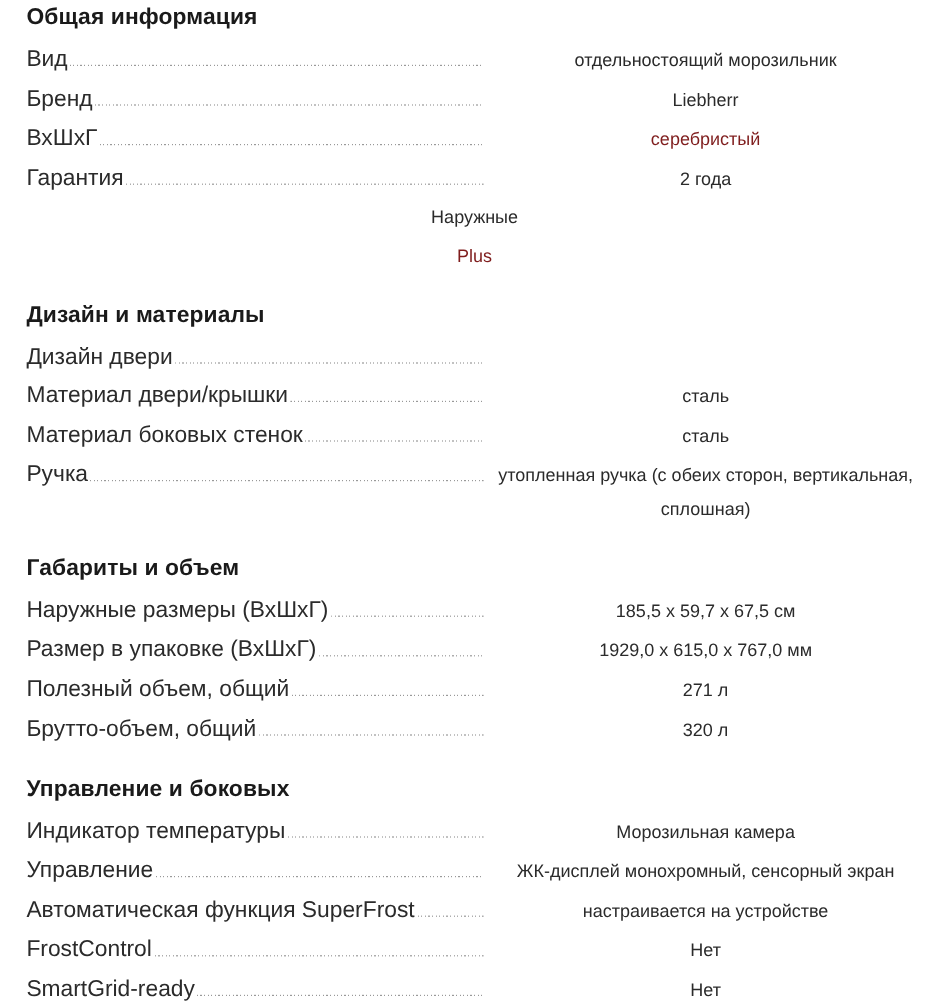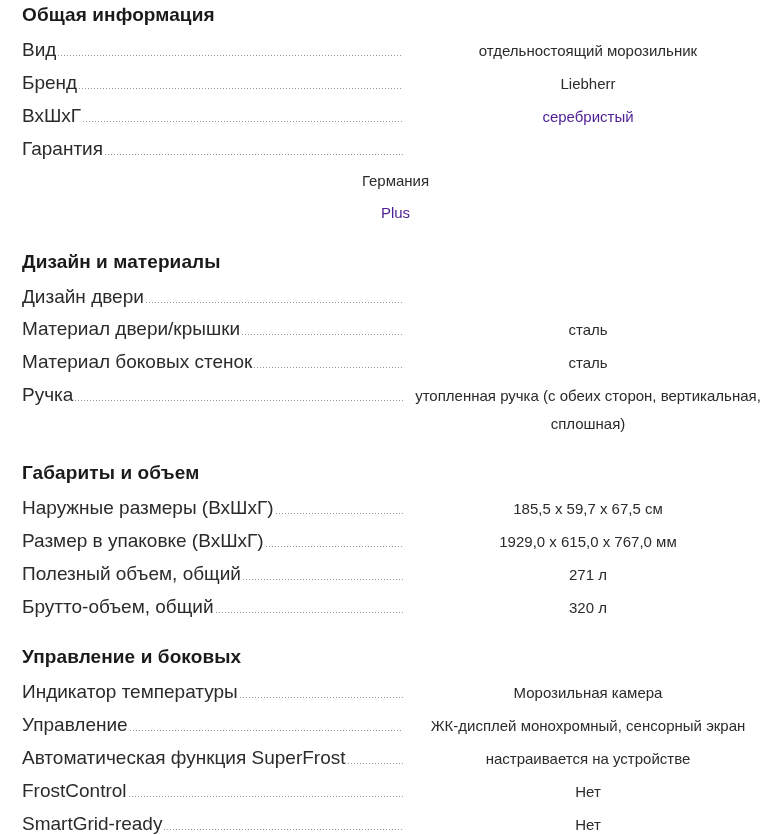--- a/index.html
+++ b/index.html
@@ -53,21 +53,21 @@
     background: repeating-linear-gradient(90deg, #999999 0, #999999 1px, transparent 1px, transparent 3px);
   }
   .spec-value {
     flex: 1 1 auto;
     font-size: 15px;
     line-height: 28px;
     color: #2b2b2b;
     text-align: center;
   }
   .spec-value.muted {
-    color: #4c1d95;
+    color: #7f1d1d;
     cursor: pointer;
   }
 </style>
 </head>
 <body>
 
 <div class="page">
 
   <div class="spec-section">
     <h2 class="section-title">Общая информация</h2>
@@ -94,24 +94,25 @@
         <span class="dots"></span>
       </div>
       <div class="spec-value muted">серебристый</div>
     </div>
 
     <div class="spec-row">
       <div class="spec-label-cell">
         <span class="spec-label">Гарантия</span>
         <span class="dots"></span>
       </div>
-    </div>
-
-    <div class="spec-row">
-      <div class="spec-value">Германия</div>
+      <div class="spec-value">2 года</div>
+    </div>
+
+    <div class="spec-row">
+      <div class="spec-value">Наружные</div>
     </div>
 
     <div class="spec-row">
       <div class="spec-value muted">Plus</div>
     </div>
   </div>
 
   <div class="spec-section">
     <h2 class="section-title">Дизайн и материалы</h2>
 

